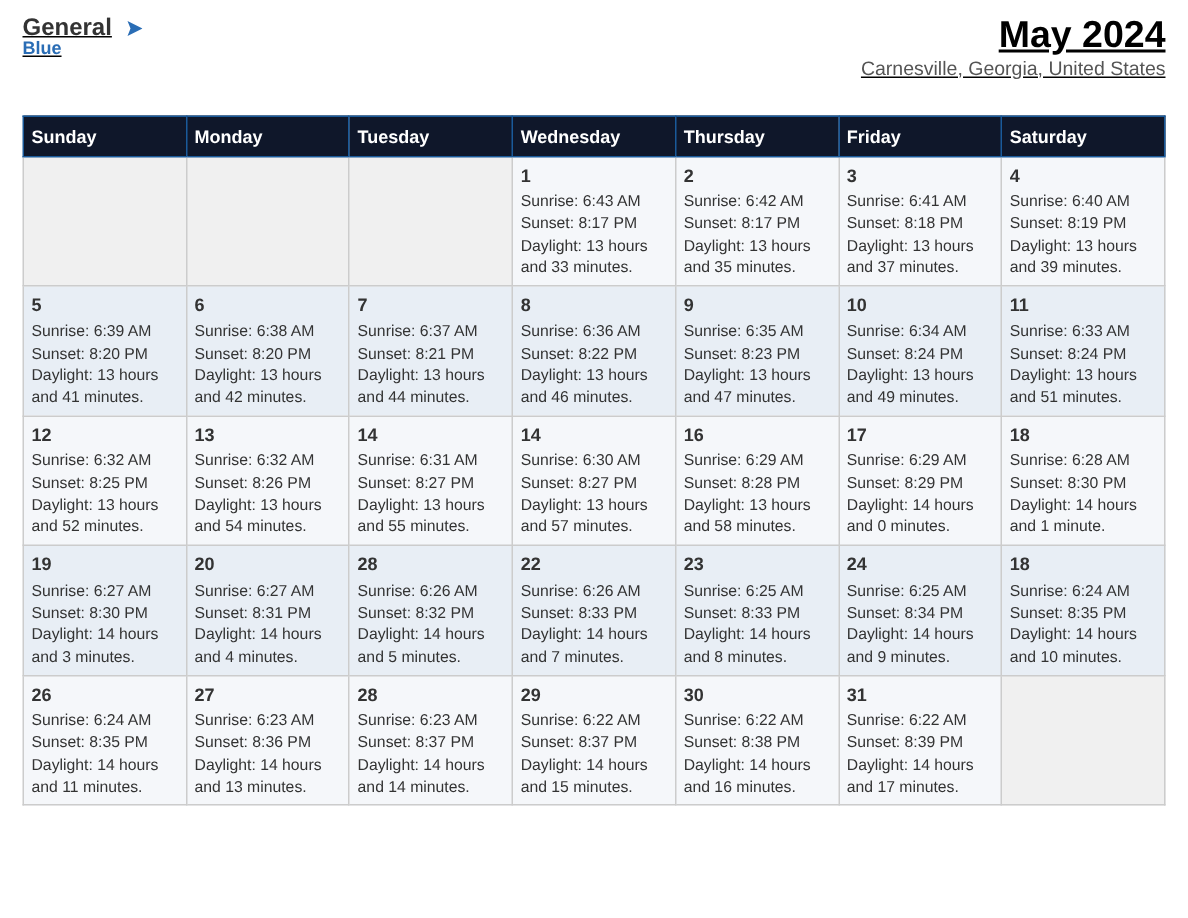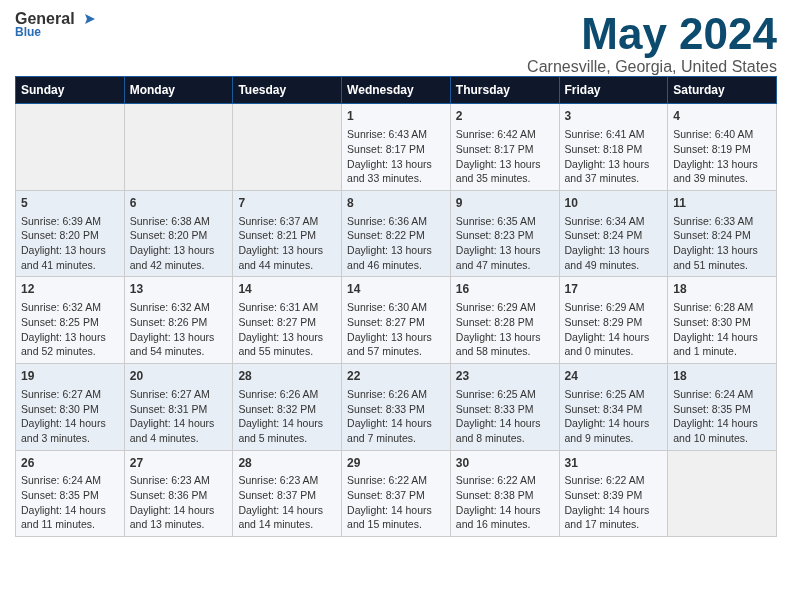--- a/index.html
+++ b/index.html
@@ -7,38 +7,39 @@
       font-family: Arial, sans-serif;
       background: #fff;
       width: 792px;
       min-height: 612px;
       padding: 10px 15px 15px 15px;
     }
     .header {
       display: flex;
       justify-content: space-between;
       align-items: flex-start;
-      margin-bottom: 0;
+      margin-bottom: 24px;
+      text-decoration: underline;
     }
     .logo {
       display: flex;
       align-items: center;
       gap: 4px;
     }
     .title-block {
       text-align: right;
     }
     .main-title {
-      font-size: 44px;
+      font-size: 25px;
       font-weight: bold;
-      color: #0c4a6e;
+      color: #000000;
       line-height: 1.1;
     }
     .subtitle {
-      font-size: 16px;
+      font-size: 13px;
       color: #555;
     }
     table {
       width: 100%;
       border-collapse: collapse;
       font-size: 11px;
     }
     thead tr th {
       background-color: #0f172a;
       color: #fff;

